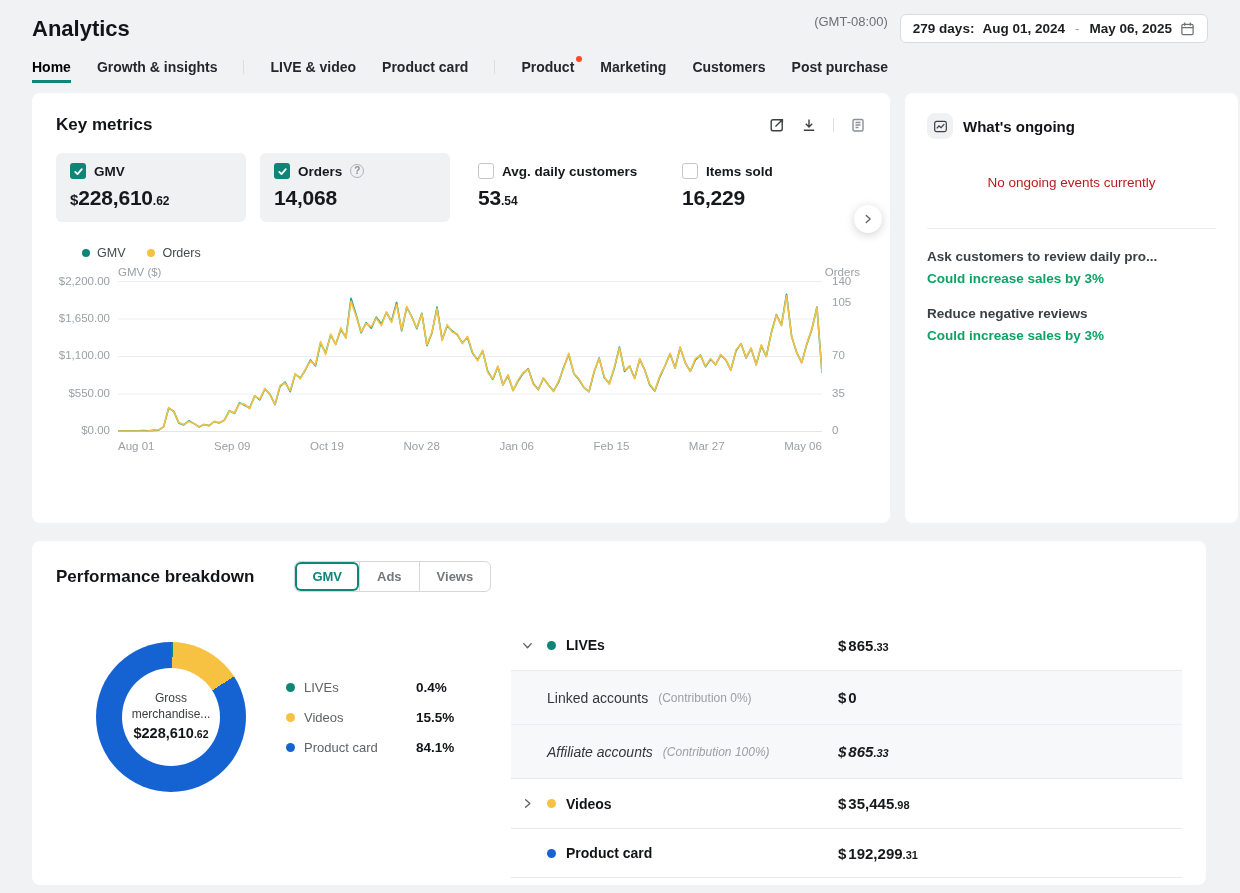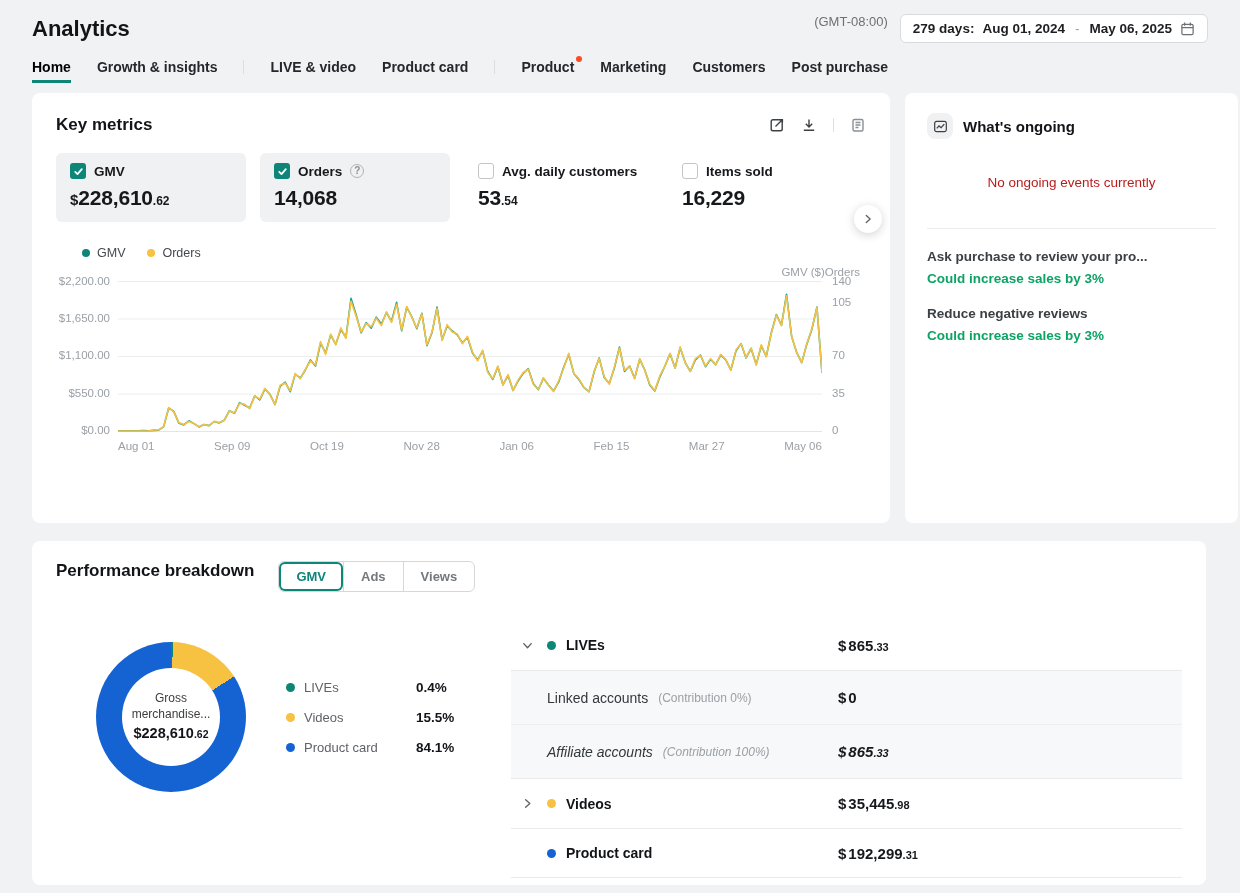--- a/index.html
+++ b/index.html
@@ -61,21 +61,21 @@
               background:#fff; box-shadow:0 2px 10px rgba(0,0,0,.18); display:flex; align-items:center;
               justify-content:center; color:#5f6368; cursor:pointer; z-index:2; }
 
   .legend { display:flex; gap:22px; margin:24px 0 0 26px; font-size:12.5px; color:#45494e; align-items:center; }
   .lg-item { display:flex; align-items:center; gap:7px; }
   .dot { width:8px; height:8px; border-radius:50%; display:inline-block; }
   .dot-teal { background:#0d8577; }
   .dot-yellow { background:#f7c142; }
   .dot-blue { background:#1563d3; }
 
-  .axis-titles { display:flex; justify-content:flex-end; margin-top:6px; padding-left:62px; padding-right:6px;
+  .axis-titles { display:flex; justify-content:space-between; margin-top:6px; padding-left:62px; padding-right:6px;
                  font-size:11.5px; color:#9aa0a6; }
   .chart-row { display:flex; margin-top:3px; }
   .yl { width:62px; position:relative; height:151px; font-size:11.5px; color:#9aa0a6; }
   .yl span { position:absolute; right:8px; white-space:nowrap;margin-left:17px; }
   .yl span:nth-child(1){ top:-6px; } .yl span:nth-child(2){ top:31px; } .yl span:nth-child(3){ top:68px; }
   .yl span:nth-child(4){ top:106px; } .yl span:nth-child(5){ top:143px; }
   .plot { flex:1; }
   .plot svg { width:100%; height:151px; display:block; }
   .yr { width:44px; position:relative; height:151px; font-size:11.5px; color:#9aa0a6; }
   .yr span { position:absolute; left:10px; }
@@ -89,21 +89,21 @@
              justify-content:center; color:#3c4043; }
   .sec-title { font-size:15px; font-weight:800; color:#121418; }
   .empty { text-align:center; color:#b91c1c; font-size:13.5px; margin:36px 0 38px; }
   .side-div { height:1px; background:#ececee; margin-bottom:18px; }
   .dms-chev { margin-left:auto; color:#8a9096; cursor:pointer; }
   .sugg { margin-top:20px; cursor:pointer; }
   .sugg-t { font-size:13.5px; font-weight:700; color:#3b4045; }
   .sugg-i { font-size:13.5px; font-weight:700; color:#0ca365; margin-top:7px; }
 
   
-  .pb-head { display:flex; gap:24px; }
+  .pb-head { display:flex; align-items:center; gap:40px; }
   .pb-title { font-size:17px; font-weight:800; color:#121418; }
   .seg { display:flex; border:1px solid #d5d7d9; border-radius:6px; background:#fff; }
   .seg-btn { padding:7px 17px; font-size:13px; font-weight:700; color:#73787d; cursor:pointer;
              border-left:1px solid #d5d7d9; }
   .seg-btn:first-child { border-left:none; }
   .seg-btn.active { color:#0d8577; box-shadow:inset 0 0 0 2px #0d8577; border-radius:6px; position:relative; }
 
   .pb-body { display:flex; margin-top:26px; align-items:flex-start; }
   .donut-block { width:455px; display:flex; align-items:center; gap:40px; padding-left:40px; padding-top:24px; }
   .donut { position:relative; width:150px; height:150px; flex:0 0 auto; }
@@ -304,21 +304,21 @@
           <svg width="15" height="15" viewBox="0 0 16 16" fill="none" stroke="#3c4043" stroke-width="1.3">
             <rect x="1.8" y="2.5" width="12.4" height="11" rx="2"></rect>
               <polyline points="4,10 6.4,7.4 8.6,9.2 12,5.4"></polyline>
           </svg>
         </span>
         <span class="sec-title">What's ongoing</span>
       </div>
       <div class="empty">No ongoing events currently</div>
       <div class="side-div"></div>
       <div class="sugg">
-        <div class="sugg-t">Ask purchase to review your pro...</div>
+        <div class="sugg-t">Ask customers to review daily pro...</div>
         <div class="sugg-i">Could increase sales by 3%</div>
       </div>
       <div class="sugg">
         <div class="sugg-t">Reduce negative reviews</div>
         <div class="sugg-i">Could increase sales by 3%</div>
       </div>
     </div>
   </div>
 
   <div class="card pb-card">

